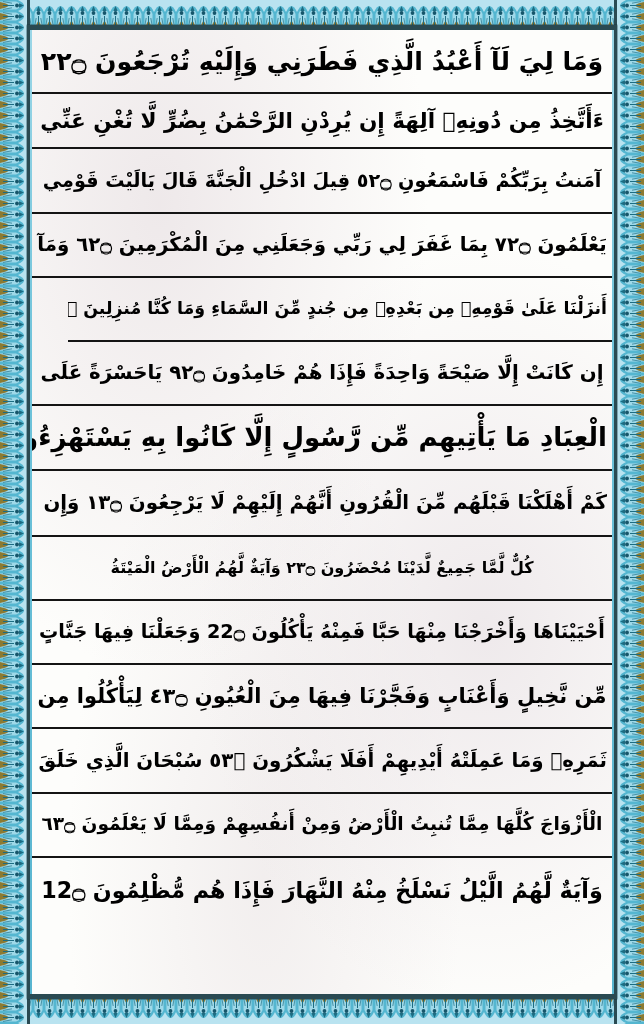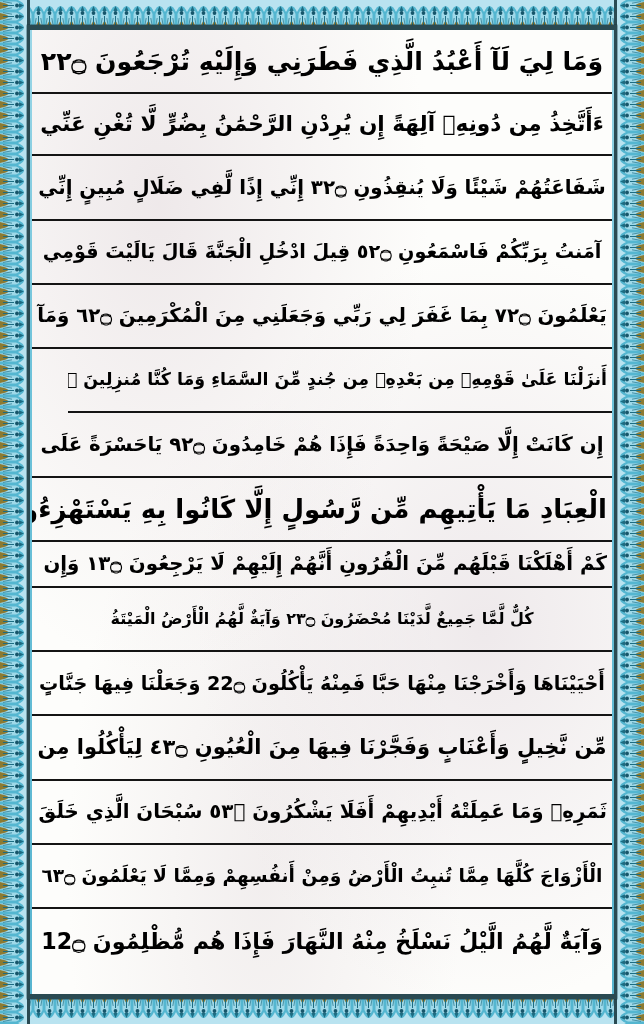--- a/index.html
+++ b/index.html
@@ -170,42 +170,39 @@
     </svg>
 
     <div class="keyline"></div>
   </div>
 
   <div id="text-panel">
     <div class="ayah-lines" id="ayah-lines">
         <div class="ayah-line" data-fit="1" style="height: 64.2667px;">
           <span class="ayah-text" style="font-size: 25.2px;">وَمَا لِيَ لَآ أَعْبُدُ الَّذِي فَطَرَنِي وَإِلَيْهِ تُرْجَعُونَ ۝٢٢</span>
         </div>
-        <div class="ayah-line" data-fit="1" style="height: 62px;">
+        <div class="ayah-line" data-fit="1" style="height: 55px;">
           <span class="ayah-text" style="font-size: 21.6px;">ءَأَتَّخِذُ مِن دُونِهِۡ آلِهَةً إِن يُرِدْنِ الرَّحْمَٰنُ بِضُرٍّ لَّا تُغْنِ عَنِّي</span>
-        </div>
-        <div class="ayah-line" data-fit="1" style="height: 64.2667px;">
-          <span class="ayah-text" style="font-size: 19.8px;">شَفَاعَتُهُمْ شَيْئًا وَلَا يُنقِذُونِ ۝٢٣ إِنِّي إِذًا لَّفِي ضَلَالٍ مُبِينٍ إِنِّي</span>
         </div>
         <div class="ayah-line" data-fit="1" style="height: 64.2667px;">
           <span class="ayah-text" style="font-size: 19.2px;">آمَنتُ بِرَبِّكُمْ فَاسْمَعُونِ ۝٢٥ قِيلَ ادْخُلِ الْجَنَّةَ قَالَ يَالَيْتَ قَوْمِي</span>
         </div>
         <div class="ayah-line" data-fit="1" style="height: 64.2667px;">
           <span class="ayah-text" style="font-size: 19.8px;">يَعْلَمُونَ ۝٢٧ بِمَا غَفَرَ لِي رَبِّي وَجَعَلَنِي مِنَ الْمُكْرَمِينَ ۝٢٦ وَمَآ</span>
         </div>
         <div class="ayah-line" data-fit="1" style="height: 64.2667px; margin-left: 36px;">
           <span class="ayah-text" style="font-size: 17.4px;">أَنزَلْنَا عَلَىٰ قَوْمِهِۡ مِن بَعْدِهِۡ مِن جُندٍ مِّنَ السَّمَاءِ وَمَا كُنَّا مُنزِلِينَ ۝٢٨</span>
         </div>
         <div class="ayah-line" data-fit="1" style="height: 64.2667px;">
           <span class="ayah-text" style="font-size: 19.8px;">إِن كَانَتْ إِلَّا صَيْحَةً وَاحِدَةً فَإِذَا هُمْ خَامِدُونَ ۝٢٩ يَاحَسْرَةً عَلَى</span>
         </div>
         <div class="ayah-line" data-fit="1" style="height: 64.2667px;">
           <span class="ayah-text" style="font-size: 26px;">الْعِبَادِ مَا يَأْتِيهِم مِّن رَّسُولٍ إِلَّا كَانُوا بِهِ يَسْتَهْزِءُونَ ۝٣٠ أَلَمْ يَرَوْا</span>
         </div>
-        <div class="ayah-line" data-fit="1" style="height: 46px; padding-left: 21px;">
+        <div class="ayah-line" data-fit="1" style="height: 66px; padding-left: 21px;">
           <span class="ayah-text" style="font-size: 19.8px;">كَمْ أَهْلَكْنَا قَبْلَهُم مِّنَ الْقُرُونِ أَنَّهُمْ إِلَيْهِمْ لَا يَرْجِعُونَ ۝٣١ وَإِن</span>
         </div>
         <div class="ayah-line" data-fit="1" style="height: 64.2667px;">
           <span class="ayah-text" style="font-size: 16px;">كُلٌّ لَّمَّا جَمِيعٌ لَّدَيْنَا مُحْضَرُونَ ۝٣٢ وَآيَةٌ لَّهُمُ الْأَرْضُ الْمَيْتَةُ</span>
         </div>
         <div class="ayah-line" data-fit="1" style="height: 64.2667px;">
           <span class="ayah-text" style="font-size: 19.2px;">أَحْيَيْنَاهَا وَأَخْرَجْنَا مِنْهَا حَبَّا فَمِنْهُ يَأْكُلُونَ ۝22 وَجَعَلْنَا فِيهَا جَنَّاتٍ</span>
         </div>
         <div class="ayah-line" data-fit="1" style="height: 64.2667px;">
           <span class="ayah-text" style="font-size: 21px;">مِّن نَّخِيلٍ وَأَعْنَابٍ وَفَجَّرْنَا فِيهَا مِنَ الْعُيُونِ ۝٣٤ لِيَأْكُلُوا مِن</span>

